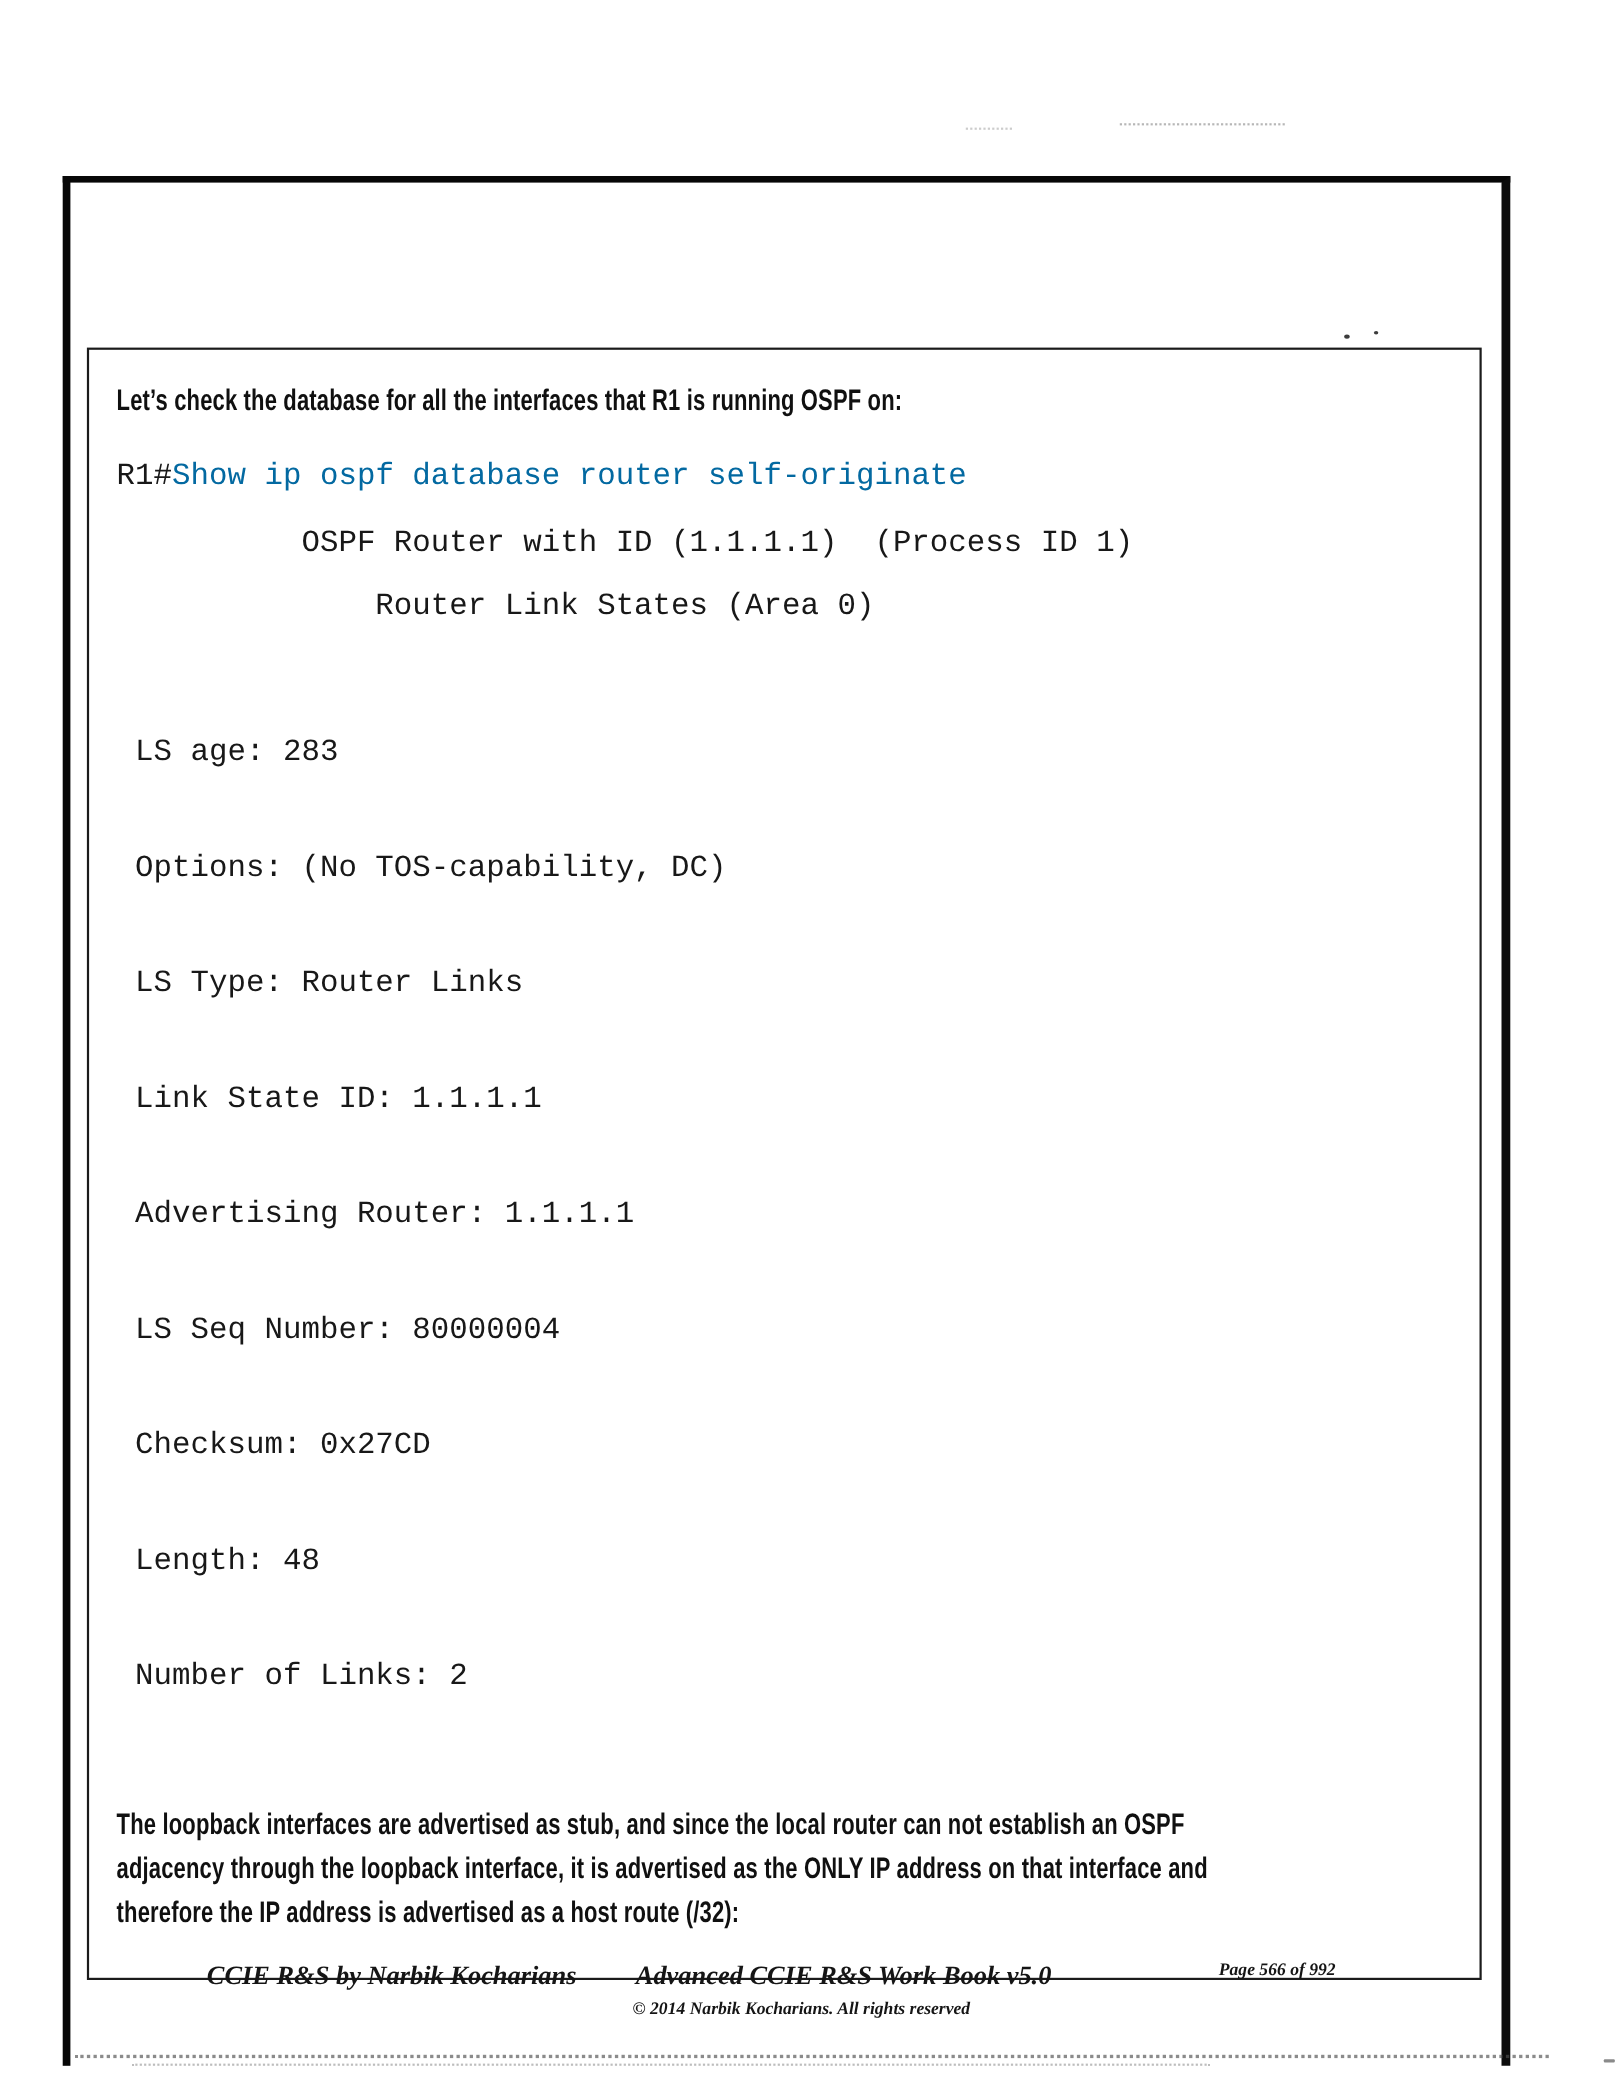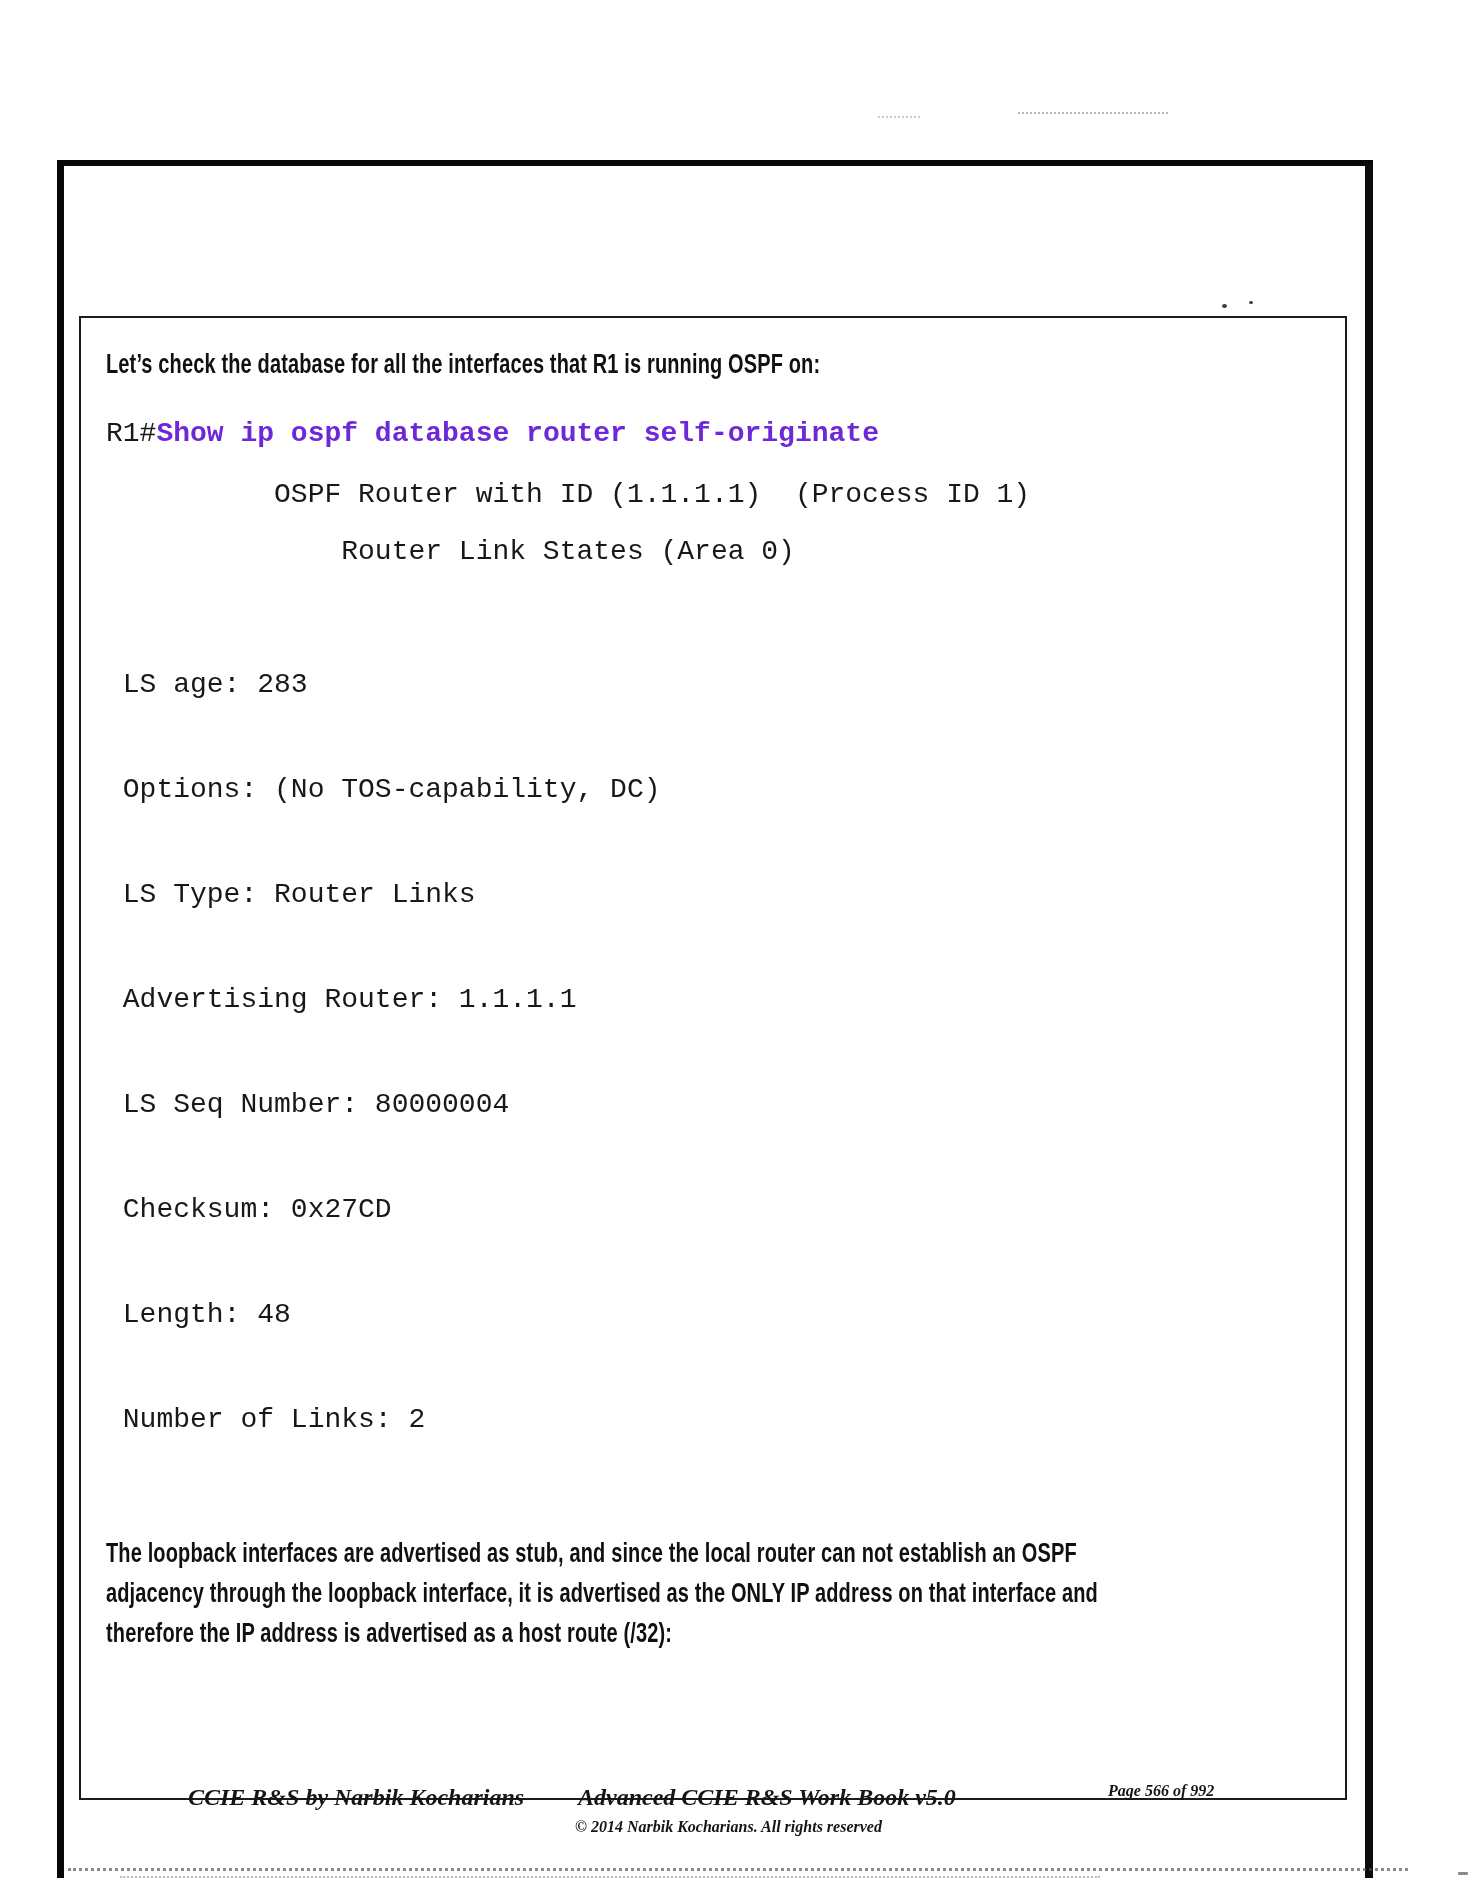--- a/index.html
+++ b/index.html
@@ -26,21 +26,21 @@
     transform:scaleX(0.74);transform-origin:0 0;width:1620px;
     letter-spacing:0.2px;
   }
   .para .ln{display:block;}
   
   .mono{
     font-family:"Liberation Mono","DejaVu Sans Mono",monospace;
     font-size:28px;line-height:35px;color:#181818;white-space:pre;
   }
   .mono .ln{display:block;}
-  .mono .b{font-weight:bold;color:#6d28d9;}
+  .mono .b{font-weight:normal;color:#0369a1;}
   
   .footer-text{
     position:absolute;font-family:"Liberation Serif", serif;font-weight:bold;
     color:#151515;white-space:pre;font-style:italic;
   }
   .f-main{font-size:24px;}
   .f-copy{font-size:16px;}
   .f-page{font-size:16px;font-style:italic;}
   
   .artifact{position:absolute;pointer-events:none;}
@@ -66,20 +66,21 @@
 
     <div class="mono" style="margin-bottom:26px;"><span>R1#</span><span class="b">Show ip ospf database router self-originate</span></div>
 
     <div class="mono" style="margin-bottom:22px;">          OSPF Router with ID (1.1.1.1)  (Process ID 1)</div>
     <div class="mono" style="margin-bottom:28px;">              Router Link States (Area 0)</div>
 
     <div class="mono" style="margin-bottom:26px;">
       <span class="ln"> LS age: 283</span>
       <span class="ln"> Options: (No TOS-capability, DC)</span>
       <span class="ln"> LS Type: Router Links</span>
+      <span class="ln"> Link State ID: 1.1.1.1</span>
       <span class="ln"> Advertising Router: 1.1.1.1</span>
       <span class="ln"> LS Seq Number: 80000004</span>
       <span class="ln"> Checksum: 0x27CD</span>
       <span class="ln"> Length: 48</span>
       <span class="ln"> Number of Links: 2</span>
     </div>
 
     <div class="para" style="margin-bottom:18px;">
       <span class="ln">The loopback interfaces are advertised as stub, and since the local router can not establish an OSPF</span>
       <span class="ln">adjacency through the loopback interface, it is advertised as the ONLY IP address on that interface and</span>

